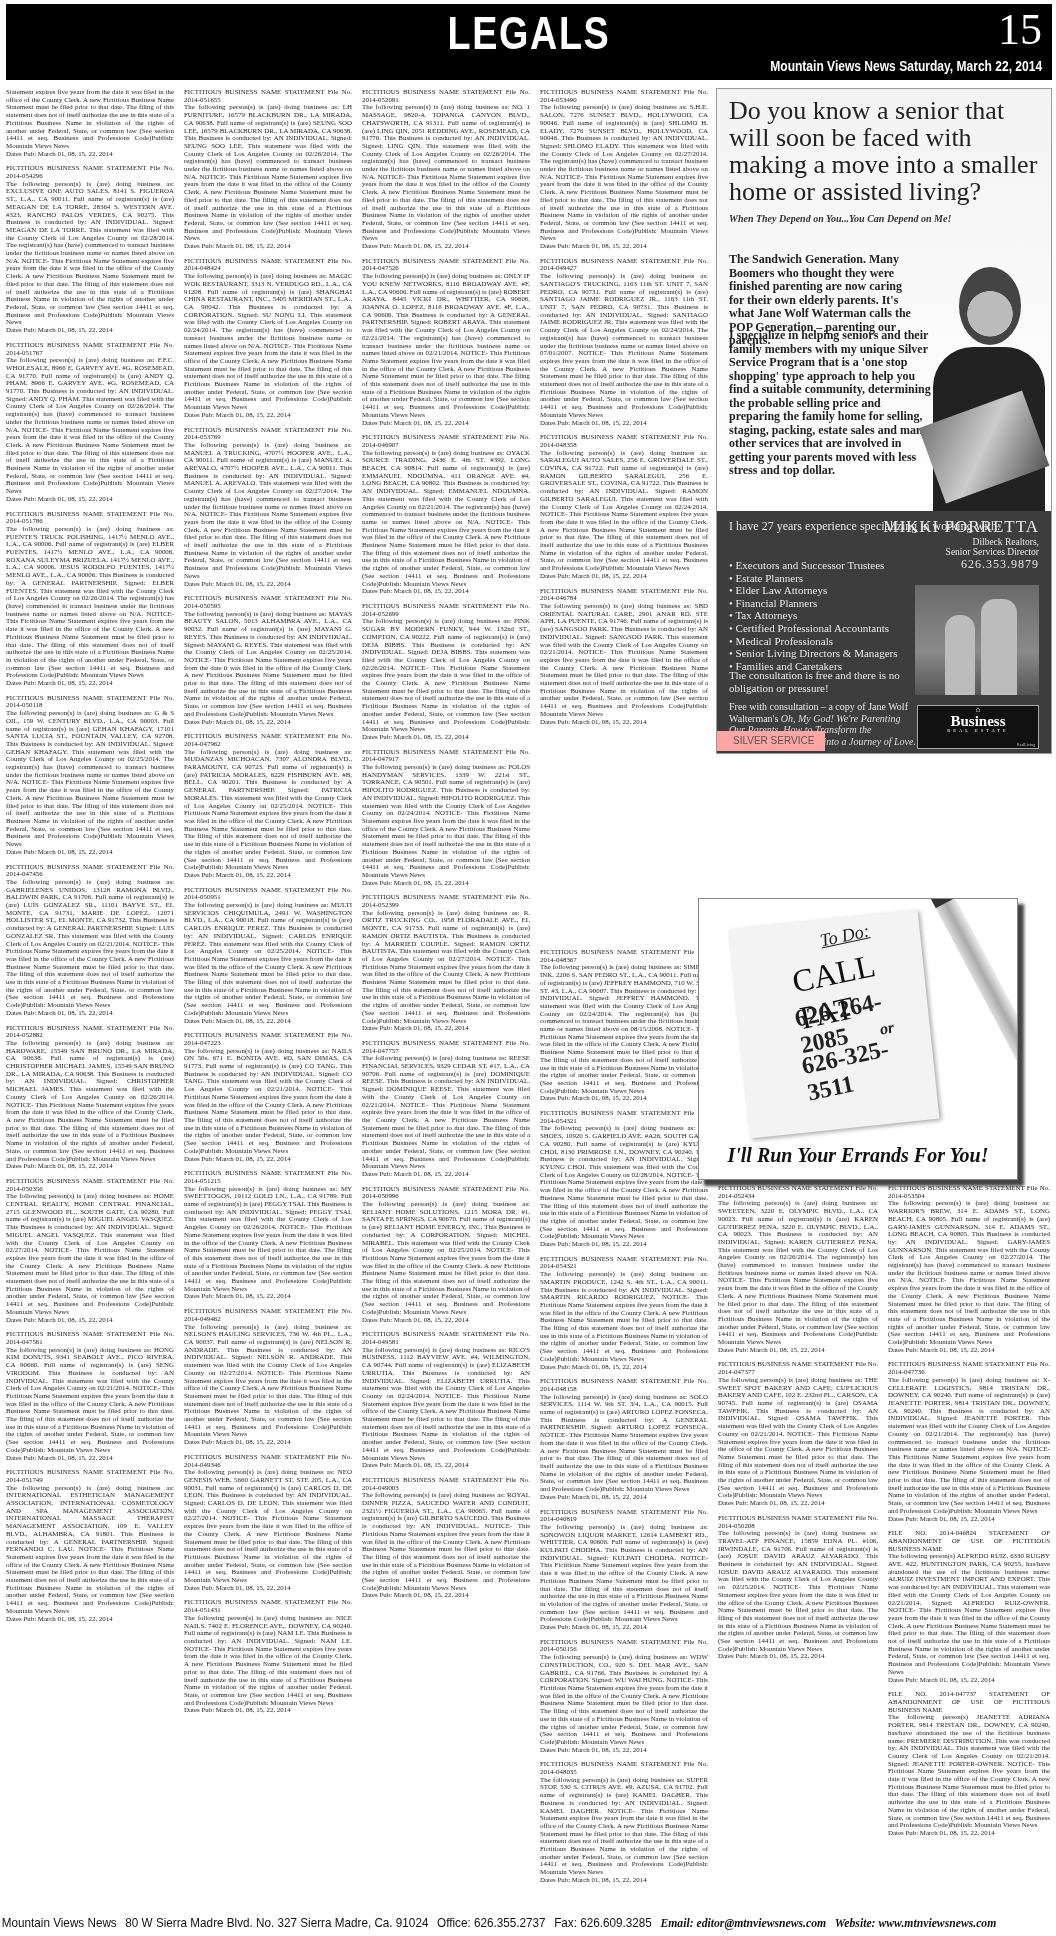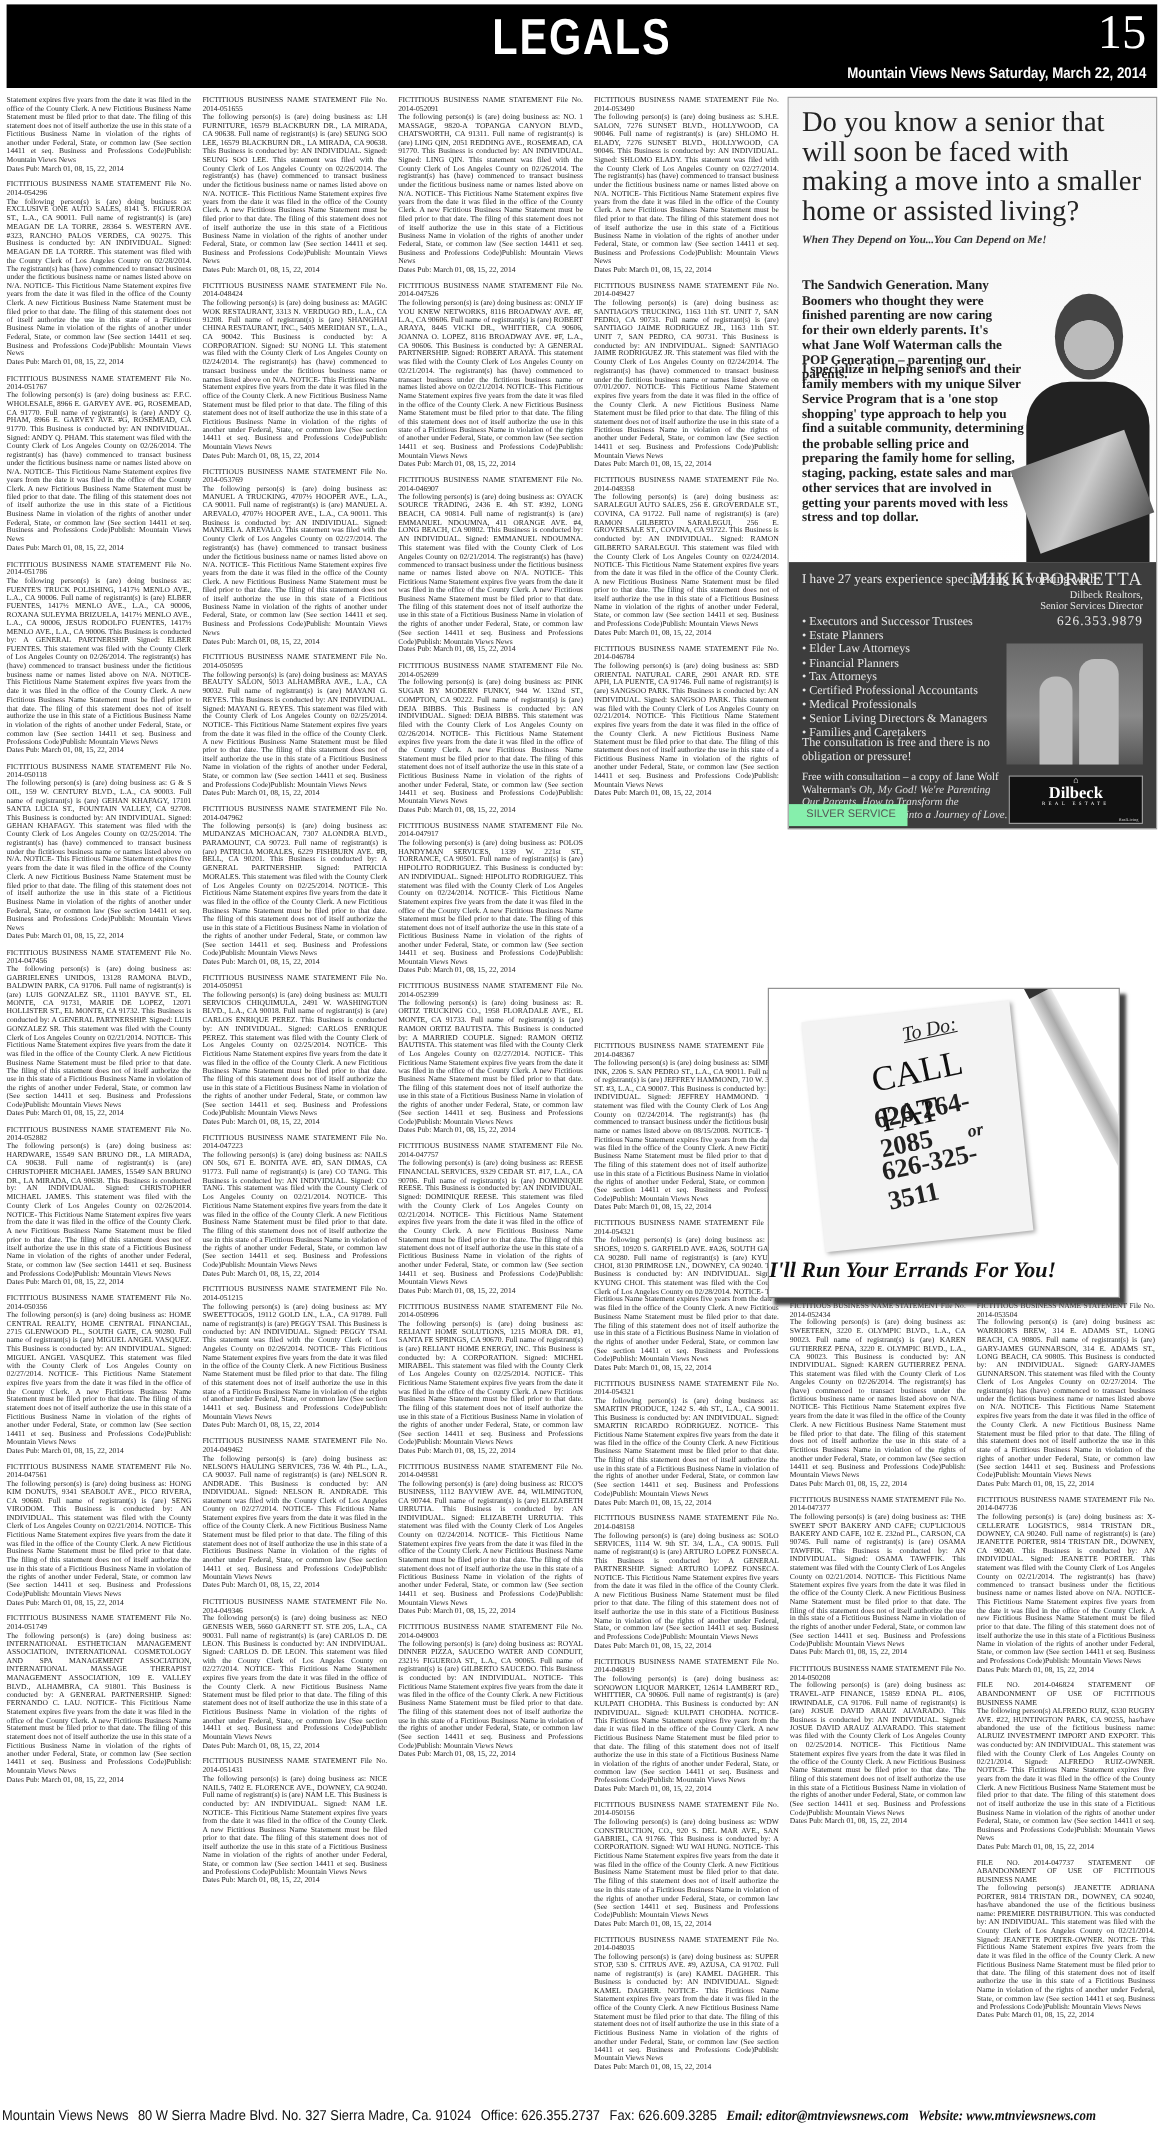--- a/index.html
+++ b/index.html
@@ -41,36 +41,36 @@
   .bottom .list li::before { content: "• "; }
   .bottom .consult { position: absolute; left: 12px; top: 158px; font-size: 11px; line-height: 13px; width: 190px; }
   .bottom .free { position: absolute; left: 12px; top: 190px; font-size: 10px; line-height: 11.5px; width: 190px; }
   .bottom .free i { color: #ddd; }
   .bottom .contact { position: absolute; right: 12px; top: 6px; text-align: right; }
   .contact .name { font-size: 17px; letter-spacing: 1px; }
   .contact .org, .contact .role { font-size: 9.5px; }
   .contact .phone { font-size: 12px; letter-spacing: 1px; }
   .bottom .couple { position: absolute; right: 12px; top: 74px; width: 124px; height: 110px; background: linear-gradient(#6a6a6a, #8a8a8a 60%, #555); }
   .couple .p { position: absolute; bottom: 0; width: 30px; background: #bcbcbc; border-radius: 14px 14px 0 0; }
-  .bottom .silver-logo { position: absolute; left: 0; top: 220px; width: 108px; height: 20px; background: #86efac; color: #555; font-family: "Liberation Sans", sans-serif; font-size: 10px; line-height: 20px; padding-left: 16px; }
+  .bottom .silver-logo { position: absolute; left: 0; top: 220px; width: 108px; height: 20px; background: #fca5a5; color: #555; font-family: "Liberation Sans", sans-serif; font-size: 10px; line-height: 20px; padding-left: 16px; }
   .bottom .dilbeck-logo { position: absolute; right: 12px; top: 194px; width: 122px; height: 44px; background: #111; border: 1px solid #aaa; color: #fff; text-align: center; }
   .dilbeck-logo .roof { font-size: 8px; line-height: 8px; }
   .dilbeck-logo .brand { font-family: "Liberation Serif", serif; font-weight: 700; font-size: 15px; line-height: 14px; }
   .dilbeck-logo .sub { font-size: 4.5px; letter-spacing: 3px; }
   .dilbeck-logo .rl { position: absolute; right: 3px; bottom: 1px; font-size: 4px; color: #ccc; }
 
   .ad-errands { position: absolute; left: 698px; top: 898px; width: 320px; height: 282px; background: #fff; border: 1px solid #888; box-shadow: 6px 6px 3px #444; overflow: hidden; }
   .ad-errands .note { position: absolute; left: 40px; top: 20px; width: 190px; height: 210px; background: #f3f3f3; transform: rotate(-6deg); box-shadow: 2px 2px 4px #aaa; }
   .ad-errands .todo { position: absolute; left: 90px; top: 8px; font-family: "Liberation Serif", serif; font-style: italic; font-size: 18px; text-decoration: underline; color: #222; transform: rotate(-6deg); }
   .ad-errands .call { position: absolute; left: 60px; top: 34px; font-family: "Liberation Serif", serif; font-size: 32px; color: #111; transform: rotate(-6deg); }
   .ad-errands .ph1 { position: absolute; left: 58px; top: 76px; font-family: "Liberation Serif", serif; font-weight: 700; font-size: 24px; transform: rotate(-6deg); }
   .ad-errands .or { position: absolute; left: 140px; top: 106px; font-family: "Liberation Serif", serif; font-style: italic; font-weight: 700; font-size: 16px; transform: rotate(-6deg); }
   .ad-errands .ph2 { position: absolute; left: 60px; top: 124px; font-family: "Liberation Serif", serif; font-weight: 700; font-size: 24px; transform: rotate(-6deg); }
   .ad-errands .pencil { position: absolute; left: 228px; top: -10px; width: 22px; height: 200px; background: linear-gradient(90deg, #ddd, #aaa, #eee); transform: rotate(-28deg); transform-origin: top; border-top: 16px solid #333; }
-  .ad-errands .slogan { position: absolute; left: 0; width: 100%; bottom: 12px; font-family: "Liberation Serif", serif; font-style: italic; font-weight: 700; font-size: 20px; color: #111; }
+  .ad-errands .slogan { position: absolute; left: 0; width: 100%; bottom: 12px; text-align: center; font-family: "Liberation Serif", serif; font-style: italic; font-weight: 700; font-size: 20px; color: #111; }
 
   .footer { position: absolute; left: 0; top: 1912px; width: 1056px; height: 22px; font-family: "Liberation Sans", sans-serif; font-size: 13px; line-height: 22px; color: #111; white-space: nowrap; padding-left: 2px; transform-origin: left; transform: scaleX(0.9); }
   .footer .em { font-family: "Liberation Serif", serif; font-style: italic; font-weight: 700; }
   .footer span { margin-right: 6px; }
 </style>
 </head>
 <body>
 
 <header class="masthead">
   <div class="section-title">LEGALS</div>
@@ -178,21 +178,21 @@
       <div class="role">Senior Services Director</div>
       <div class="phone">626.353.9879</div>
     </div>
     <div class="couple">
       <div class="p" style="left:30px;height:80px;"></div>
       <div class="p" style="left:66px;height:96px;width:36px;"></div>
     </div>
     <div class="silver-logo">SILVER SERVICE</div>
     <div class="dilbeck-logo">
       <div class="roof">⌂</div>
-      <div class="brand">Dilbeck</div>
+      <div class="brand">Business</div>
       <div class="sub">REAL ESTATE</div>
       <div class="rl">RealLiving</div>
     </div>
   </div>
 </section>
 
 <section class="ad-errands">
   <div class="note">
     <div class="todo">To Do:</div>
     <div class="call">CALL PAT</div>

